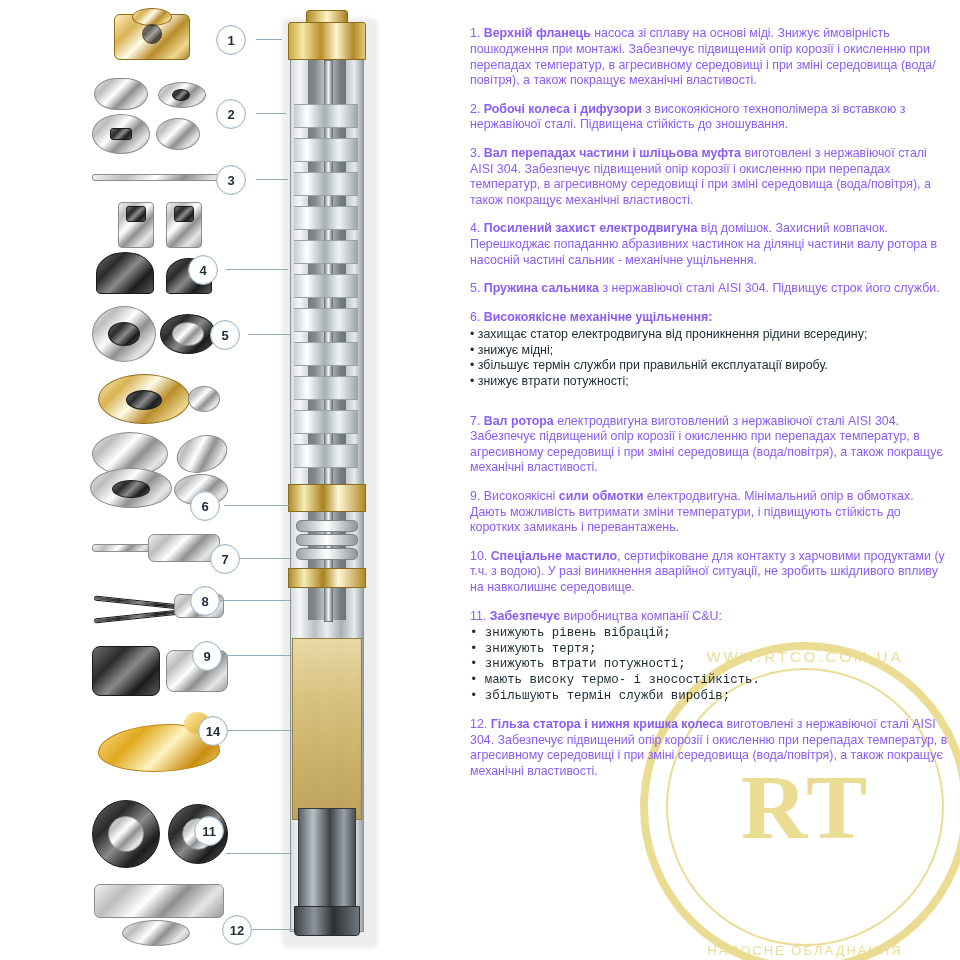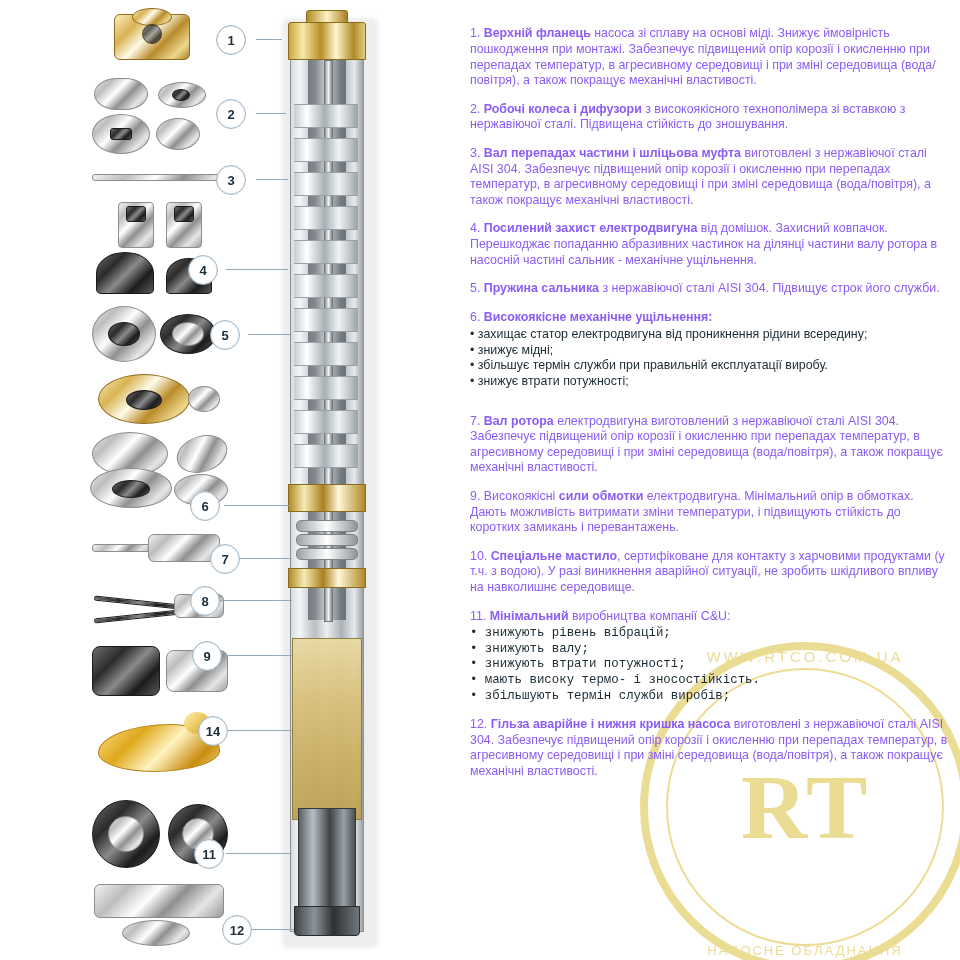--- a/index.html
+++ b/index.html
@@ -320,21 +320,21 @@
   <div class="callout" style="left:216px;top:25px;">1</div>
   <div class="callout" style="left:216px;top:99px;">2</div>
   <div class="callout" style="left:216px;top:165px;">3</div>
   <div class="callout" style="left:188px;top:255px;">4</div>
   <div class="callout" style="left:210px;top:320px;">5</div>
   <div class="callout" style="left:190px;top:491px;">6</div>
   <div class="callout" style="left:210px;top:544px;">7</div>
   <div class="callout" style="left:190px;top:586px;">8</div>
   <div class="callout" style="left:192px;top:641px;">9</div>
   <div class="callout" style="left:198px;top:716px;">14</div>
-  <div class="callout" style="left:194px;top:839px;">11</div>
+  <div class="callout" style="left:194px;top:816px;">11</div>
   <div class="callout" style="left:222px;top:915px;">12</div>
 
   <div class="text-col">
 
     <p class="para">
       <span>1. </span><b>Верхній фланець</b><span> насоса зі сплаву на основі міді. Знижує ймовірність пошкодження при монтажі. Забезпечує підвищений опір корозії і окисленню при перепадах температур, в агресивному середовищі і при зміні середовища (вода/повітря), а також покращує механічні властивості.</span>
     </p>
 
     <p class="para">
       <span>2. </span><b>Робочі колеса і дифузори</b><span> з високоякісного технополімера зі вставкою з нержавіючої сталі. Підвищена стійкість до зношування.</span>
@@ -369,28 +369,28 @@
 
     <p class="para">
       <span>9. Високоякісні </span><b>сили обмотки</b><span> електродвигуна. Мінімальний опір в обмотках. Дають можливість витримати зміни температури, і підвищують стійкість до коротких замикань і перевантажень.</span>
     </p>
 
     <p class="para">
       <span>10. </span><b>Спеціальне мастило</b><span>, сертифіковане для контакту з харчовими продуктами (у т.ч. з водою). У разі виникнення аварійної ситуації, не зробить шкідливого впливу на навколишнє середовище.</span>
     </p>
 
     <p class="para" style="margin-bottom:2px;">
-      <span>11. </span><b>Мінімальний</b><span> виробництва компанії C&amp;U:</span>
+      <span>11. </span><b>Забезпечує</b><span> виробництва компанії C&amp;U:</span>
     </p>
     <ul class="bullets" style="margin-bottom:13px;font-family:Liberation Mono, monospace;">
       <li>• знижують рівень вібрацій;</li>
-      <li>• знижують валу;</li>
+      <li>• знижують тертя;</li>
       <li>• знижують втрати потужності;</li>
       <li>• мають високу термо- і зносостійкість.</li>
       <li>• збільшують термін служби виробів;</li>
     </ul>
 
     <p class="para">
-      <span>12. </span><b>Гільза аварійне і нижня кришка насоса</b><span> виготовлені з нержавіючої сталі AISI 304. Забезпечує підвищений опір корозії і окисленню при перепадах температур, в агресивному середовищі і при зміні середовища (вода/повітря), а також покращує механічні властивості.</span>
+      <span>12. </span><b>Гільза статора і нижня кришка колеса</b><span> виготовлені з нержавіючої сталі AISI 304. Забезпечує підвищений опір корозії і окисленню при перепадах температур, в агресивному середовищі і при зміні середовища (вода/повітря), а також покращує механічні властивості.</span>
     </p>
 
   </div>
 </div>
 
 </body></html>

